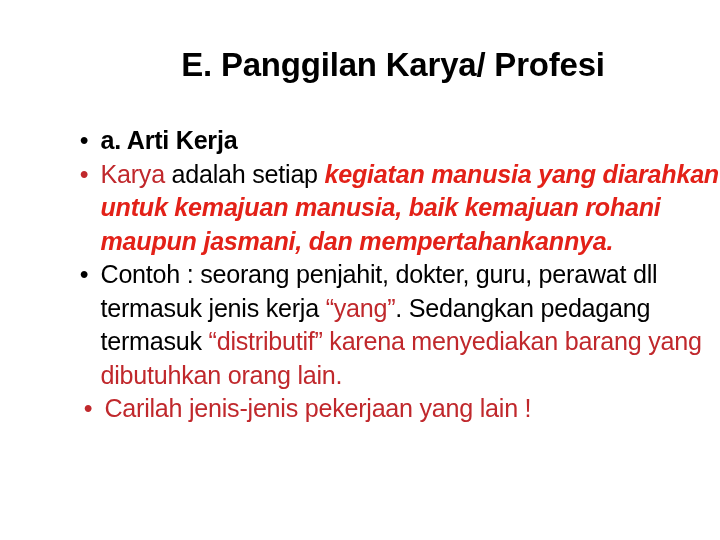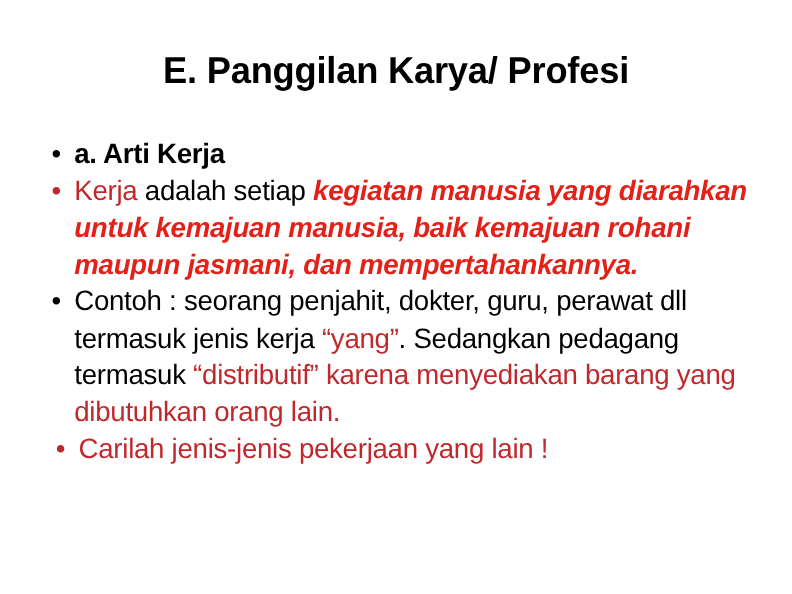--- a/index.html
+++ b/index.html
@@ -13,20 +13,21 @@
     font-family: "Liberation Sans", sans-serif;
     overflow: hidden;
   }
 
   #slide {
     position: relative;
     width: 683px;
     height: 540px;
     background: #ffffff;
     box-sizing: border-box;
+    margin-left: 33px;
   }
 
   #slide-title {
     position: absolute;
     top: 44px;
     left: 40px;
     width: 640px;
     text-align: center;
     font-size: 34px;
     font-weight: bold;
@@ -85,18 +86,18 @@
 </style>
 </head>
 <body>
 
 <div id="slide">
 
   <div id="slide-title">E. Panggilan Karya/ Profesi</div>
 
   <ul id="body-list">
       <li class="bullet-item"><span class="dot dot-black">•</span><span><span class="t-bold t-black">a. Arti Kerja</span></span></li>
-      <li class="bullet-item"><span class="dot dot-red">•</span><span><span class="t-red">Kerja </span><span class="t-black">adalah setiap </span><span class="t-bolditalic t-red-bright">kegiatan manusia yang diarahkan untuk kemajuan manusia, baik kemajuan rohani maupun jasmani, dan mempertahankannya.</span></span></li>
+      <li class="bullet-item"><span class="dot dot-red">•</span><span><span class="t-red">Karya </span><span class="t-black">adalah setiap </span><span class="t-bolditalic t-red-bright">kegiatan manusia yang diarahkan untuk kemajuan manusia, baik kemajuan rohani maupun jasmani, dan mempertahankannya.</span></span></li>
       <li class="bullet-item"><span class="dot dot-black">•</span><span><span class="t-black">Contoh : seorang penjahit, dokter, guru, perawat dll termasuk jenis kerja </span><span class="t-red">“yang”</span><span class="t-black">. Sedangkan pedagang termasuk </span><span class="t-red">“distributif” karena menyediakan barang yang dibutuhkan orang lain.</span></span></li>
       <li class="bullet-item indented"><span class="dot dot-red">•</span><span><span class="t-red">Carilah jenis-jenis pekerjaan yang lain !</span></span></li>
     </ul>
 
 </div>
 
 </body></html>

